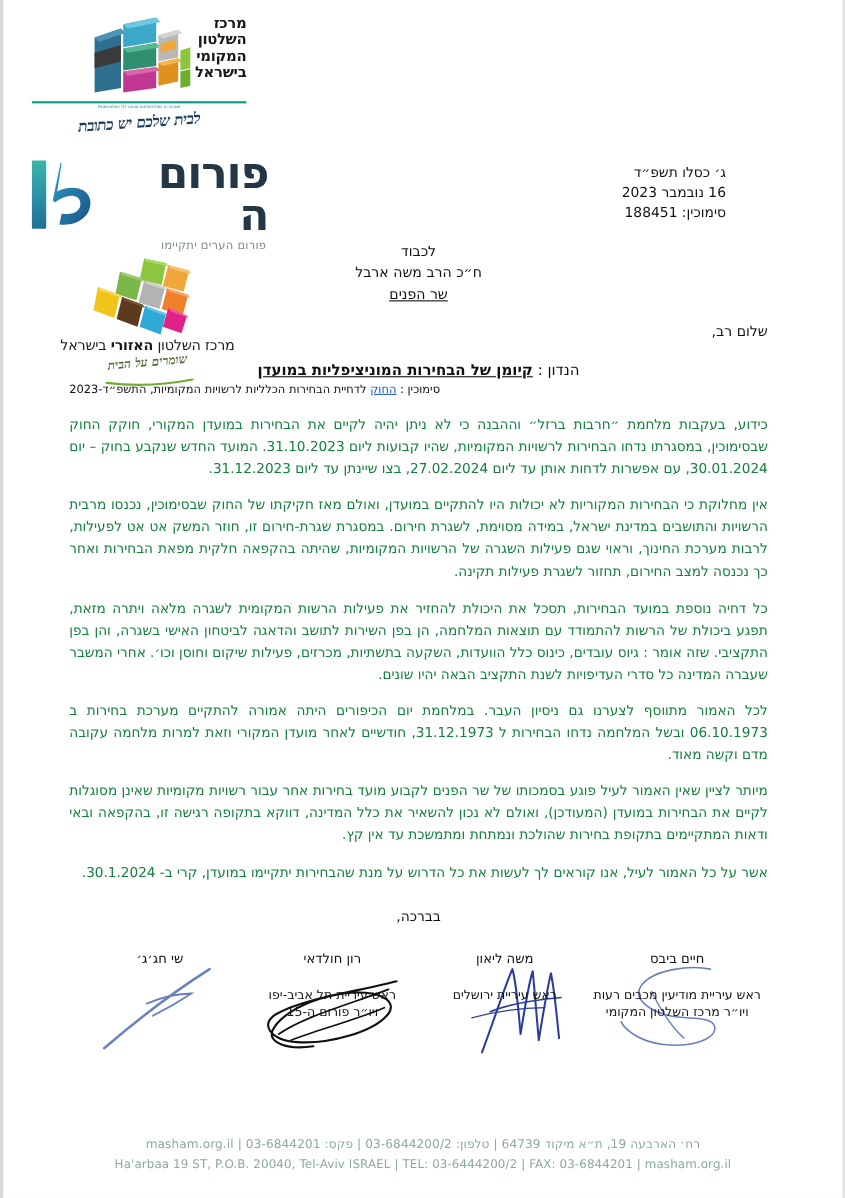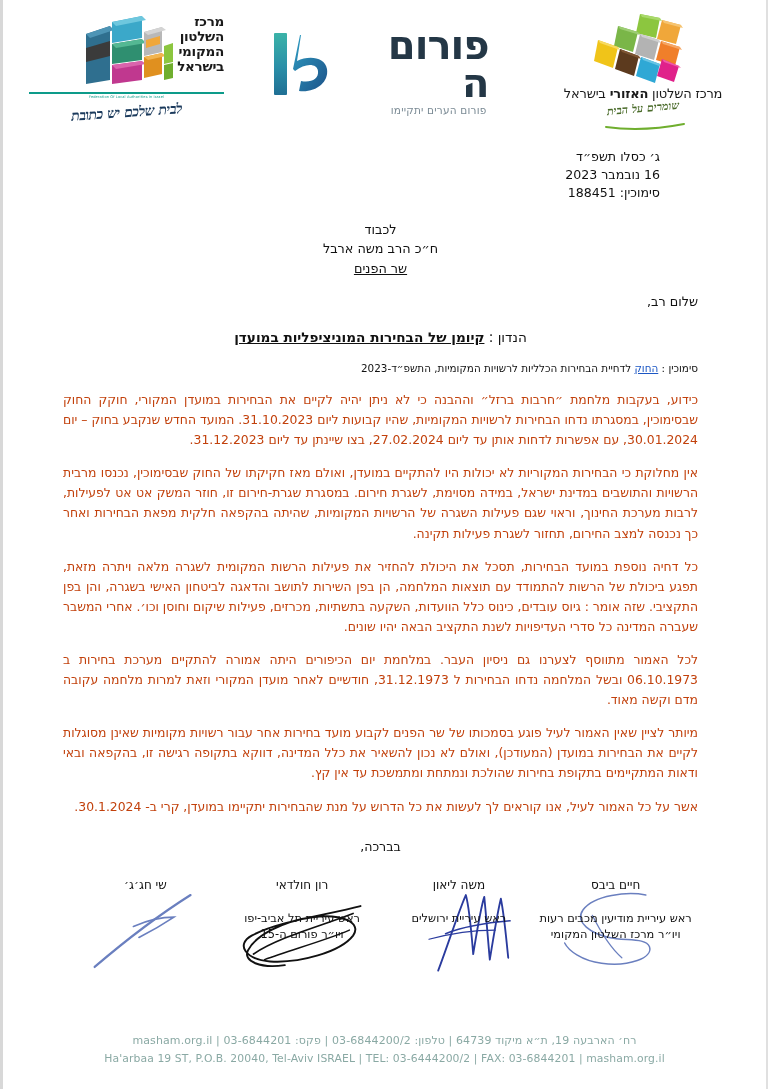--- a/index.html
+++ b/index.html
@@ -25,20 +25,21 @@
 
   
   .logo-bar {
     position: relative;
     height: 138px;
     display: flex;
     align-items: flex-start;
     justify-content: space-between;
     padding: 8px 18px 0 26px;
     direction: ltr;
+    flex-direction: column;
   }
 
   
   .logo1 { position: relative; width: 195px; padding-top: 4px; }
   .logo1-row { display: flex; align-items: flex-start; justify-content: flex-end; gap: 2px; }
   .logo1-text {
     direction: rtl;
     text-align: right;
     font-family: "DejaVu Sans", sans-serif;
     font-size: 13.5px;
@@ -177,41 +178,41 @@
   .subject {
     margin-top: 20px;
     text-align: center;
     font-size: 13.6px;
     direction: rtl;
   }
   .subject .lbl { font-weight: normal; }
   .subject .val { font-weight: bold; text-decoration: underline; }
 
   .subject-ref {
-    margin-top: 17px;
-    text-align: right;
+    margin-top: 3px;
+    text-align: left;
     font-size: 10.4px;
     direction: rtl;
     color: #111;
   }
   .subject-ref a {
     color: #1b56c4;
     text-decoration: underline;
   }
 
   .body-text { margin-top: 16px; }
 
   .para {
     font-size: 12.4px;
     line-height: 1.62;
     text-align: justify;
     text-align-last: right;
     direction: rtl;
     margin-bottom: 13px;
-    color: #c2410c;
+    color: #15803d;
   }
 
   .closing {
     margin-top: 22px;
     text-align: center;
     font-size: 12.6px;
     direction: rtl;
   }
 
   

